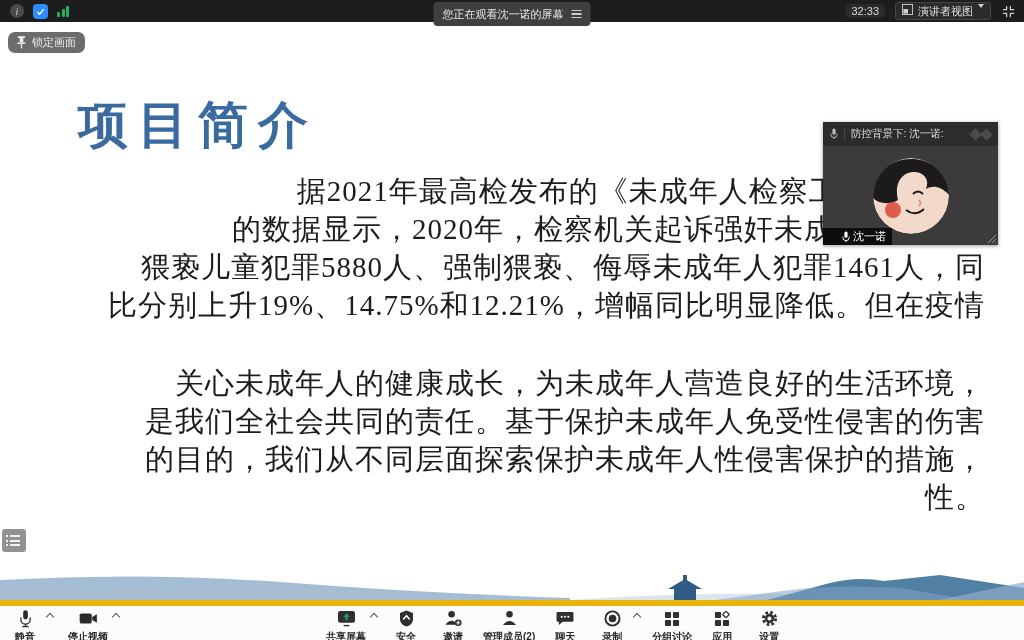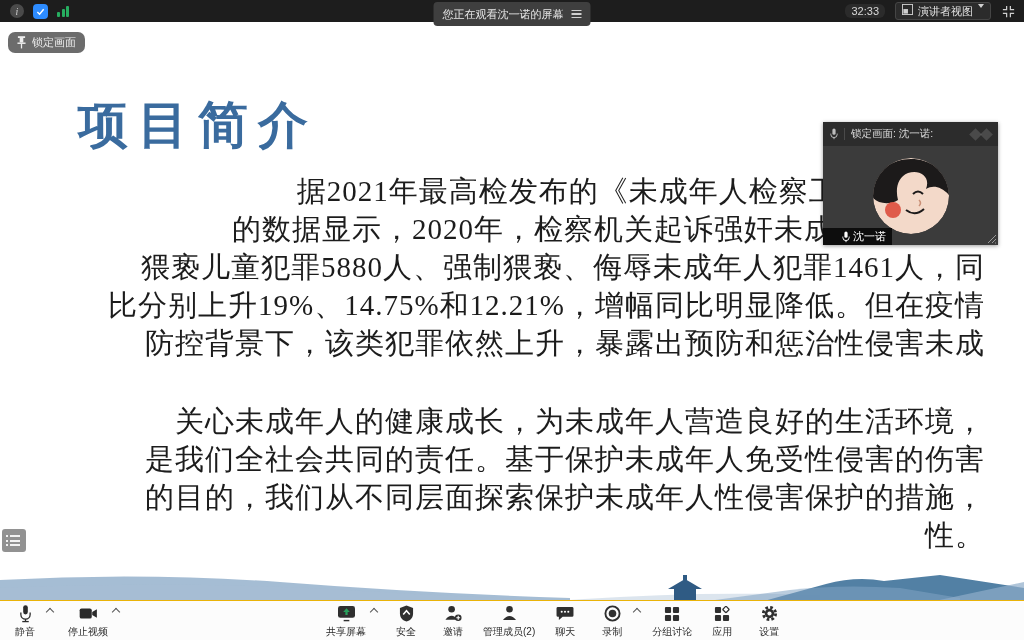--- a/index.html
+++ b/index.html
@@ -69,21 +69,21 @@
   .vo-diamonds { margin-left:auto; display:flex; gap:2px; }
   .vo-diamonds i { width:9px; height:9px; background:#6e6e6e; opacity:.45; transform:rotate(45deg); display:block; }
   .vo-body { position:relative; height:99px; background:#3b3b3b; display:flex; align-items:center; justify-content:center; }
   .avatar { width:76px; height:76px; border-radius:50%; overflow:hidden; }
   .vo-name { position:absolute; left:0; bottom:0; background:rgba(0,0,0,.78); color:#fff;
              font-size:11px; display:flex; align-items:center; gap:3px; padding:1px 6px 1px 19px; }
   .vo-resize { position:absolute; right:1px; bottom:1px; }
 
   
   .toolbar { position:absolute; left:0; top:600px; width:1024px; height:40px; background:#fcfcfc;
-             border-top:1px solid #eab308; z-index:30; }
+             border-top:6px solid #eab308; z-index:30;font-weight:bold; }
   .tbar-group { position:absolute; top:3px; display:flex; align-items:flex-start; }
   .tbar-left { left:8px; gap:16px; }
   .tbar-center { left:326px; gap:13px; }
   .tb-item { position:relative; display:flex; flex-direction:column; align-items:center; gap:2px;
              min-width:34px; cursor:default; }
   .tb-ic { height:19px; display:flex; align-items:center; justify-content:center; }
   .tb-lbl { font-size:10px; color:#2b2b2b; white-space:nowrap; }
   .chev { position:absolute; top:5px; right:-11px; width:6px; height:6px;
           border-left:1.4px solid #555; border-top:1.4px solid #555; transform:rotate(45deg); }
   .chev-pad { margin-right:10px; }
@@ -152,21 +152,20 @@
 
   <div class="slide">
     <div class="slide-title">项目简介</div>
 
     <div class="body-text">
       <div>
         <div class="ln indent">据2021年最高检发布的《未成年人检察工作白皮书(2</div>
         <div class="ln">的数据显示，2020年，检察机关起诉强奸未成年人犯罪15</div>
         <div class="ln">猥亵儿童犯罪5880人、强制猥亵、侮辱未成年人犯罪1461人，同</div>
         <div class="ln">比分别上升19%、14.75%和12.21%，增幅同比明显降低。但在疫情</div>
-        <div class="ln">防控背景下，该类犯罪依然上升，暴露出预防和惩治性侵害未成</div>
       </div>
       <div class="para2">
         <div class="ln indent">关心未成年人的健康成长，为未成年人营造良好的生活环境，</div>
         <div class="ln">是我们全社会共同的责任。基于保护未成年人免受性侵害的伤害</div>
         <div class="ln">的目的，我们从不同层面探索保护未成年人性侵害保护的措施，</div>
         <div class="ln">性。</div>
       </div>
     </div>
 
     <svg class="footer-art" viewBox="0 0 1024 34" preserveAspectRatio="none">
@@ -200,21 +199,21 @@
   </div>
 
   <div class="video-overlay">
     <div class="vo-header">
       <svg width="8" height="12" viewBox="0 0 10 15">
         <rect x="3" y="0.5" width="4" height="8" rx="2" fill="#bdbdbd"></rect>
         <path d="M1,7 v1 a4,4 0 0 0 8,0 v-1" stroke="#bdbdbd" stroke-width="1.2" fill="none"></path>
         <line x1="5" y1="12" x2="5" y2="14" stroke="#bdbdbd" stroke-width="1.2"></line>
       </svg>
       <span class="sep"></span>
-      <span>锁定画面: 沈一诺:</span>
+      <span>防控背景下: 沈一诺:</span>
       <span class="vo-diamonds">
           <i></i>
           <i></i>
         </span>
     </div>
     <div class="vo-body">
       <div class="avatar">
         <svg width="76" height="76" viewBox="0 0 76 76">
           <circle cx="38" cy="38" r="38" fill="#f3d9c9"></circle>
           <path d="M0,40 C-2,16 16,1 38,1 C60,1 78,16 77,38 C68,28 60,27 53,31 C58,18 46,11 35,15 C25,19 22,30 25,42 C17,47 6,46 0,40 Z" fill="#1c1a1a"></path>

